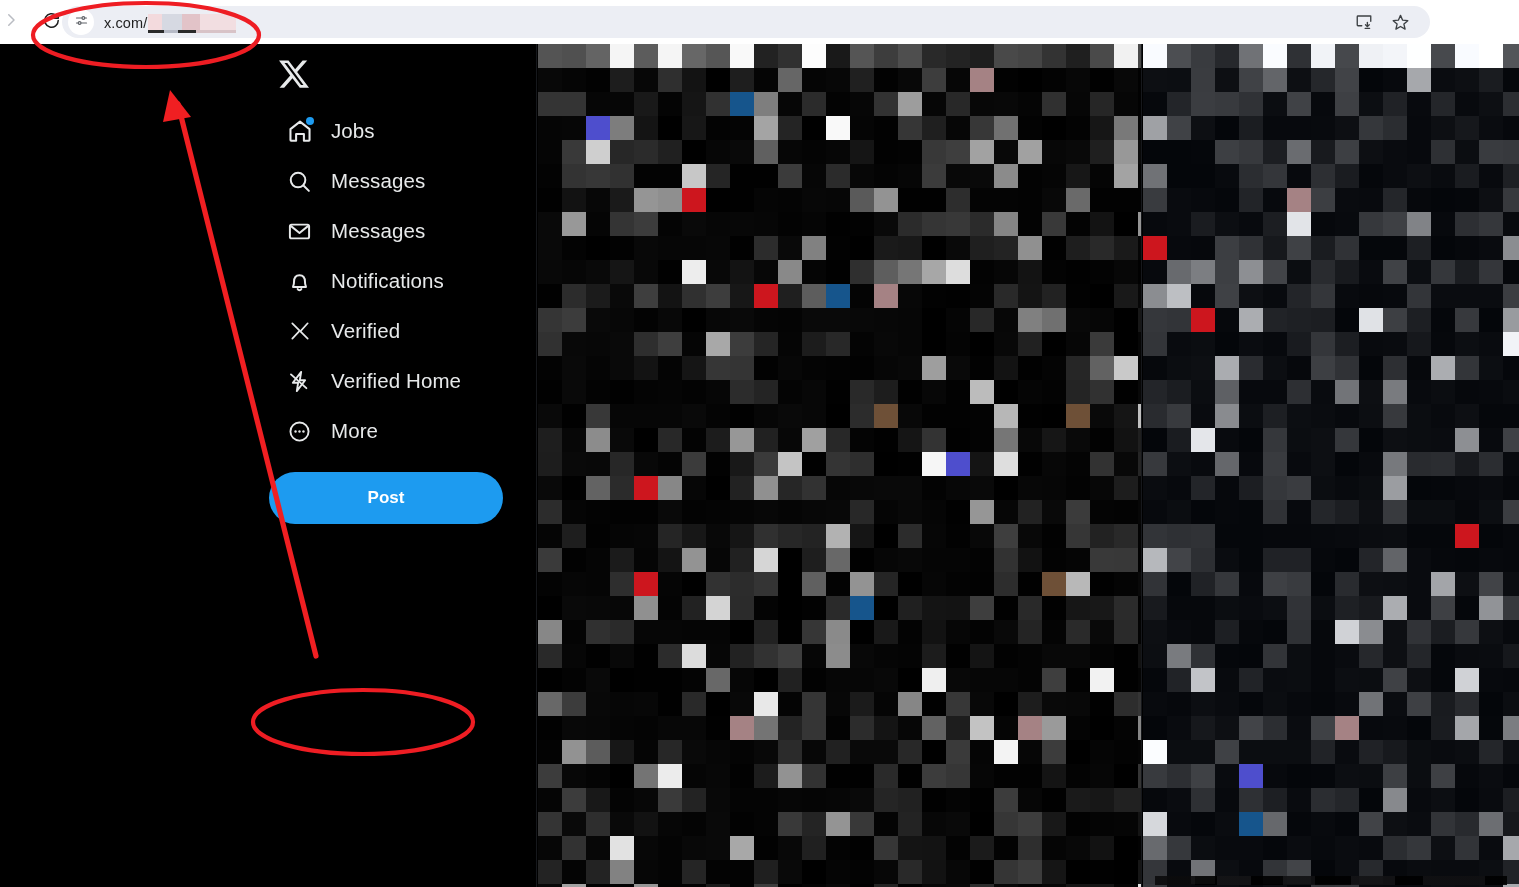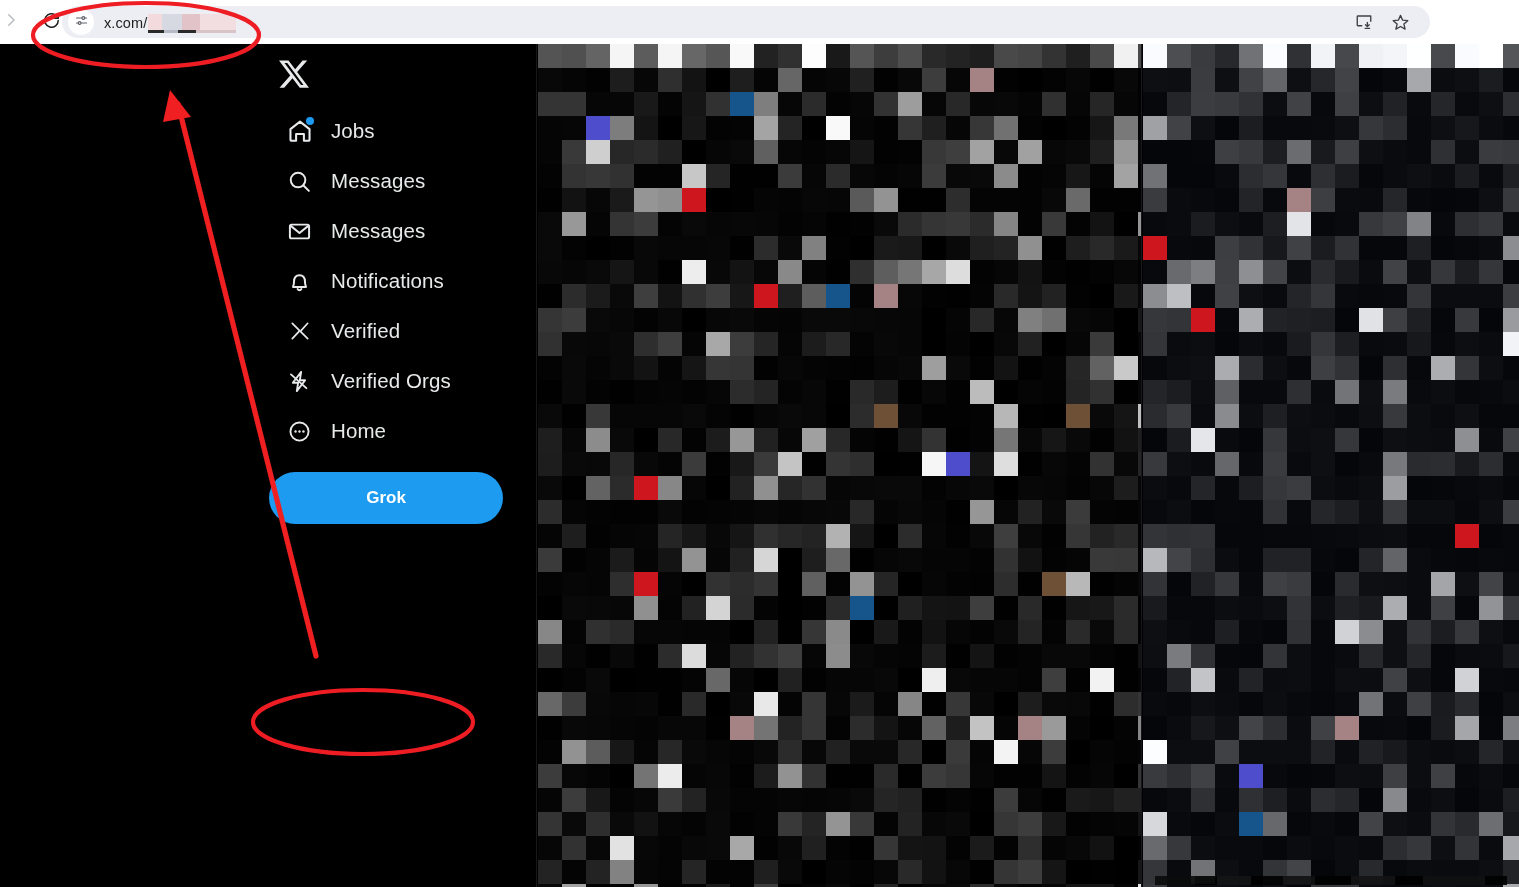--- a/index.html
+++ b/index.html
@@ -339,39 +339,39 @@
           <span class="nav-label">Verified</span>
         </div>
 
         <div class="nav-item">
           <span class="nav-icon">
             <svg width="25" height="25" viewBox="0 0 24 24" fill="none" stroke="#e7e9ea" stroke-width="1.8" stroke-linejoin="round" stroke-linecap="round">
               <path d="M13.6 2.8 5.6 13.2h5.1l-1.3 8 8-10.4h-5.1z"></path>
               <line x1="3.8" y1="5.2" x2="18.6" y2="18.4"></line>
             </svg>
           </span>
-          <span class="nav-label">Verified Orgs</span>
+          <span class="nav-label">Verified Home</span>
         </div>
 
 
         <div class="nav-item">
           <span class="nav-icon">
             <svg width="25" height="25" viewBox="0 0 24 24" fill="none" stroke="#e7e9ea" stroke-width="1.8">
               <circle cx="12" cy="12" r="8.7"></circle>
               <circle cx="8.2" cy="12" r="1.15" fill="#e7e9ea" stroke="none"></circle>
               <circle cx="12" cy="12" r="1.15" fill="#e7e9ea" stroke="none"></circle>
               <circle cx="15.8" cy="12" r="1.15" fill="#e7e9ea" stroke="none"></circle>
             </svg>
           </span>
-          <span class="nav-label">Home</span>
+          <span class="nav-label">More</span>
         </div>
 
       </div>
 
-      <button class="post-btn">Grok</button>
+      <button class="post-btn">Post</button>
     </nav>
 
     <div class="timeline">
       <div class="mosaic" id="mosaic-timeline" style="width: 604px; height: 843px;">
           <div class="mblock" style="left:0px;top:0px;width:24px;height:24px;background:rgb(84,84,84)"></div>
           <div class="mblock" style="left:24px;top:0px;width:24px;height:24px;background:rgb(80,80,80)"></div>
           <div class="mblock" style="left:48px;top:0px;width:24px;height:24px;background:rgb(100,100,100)"></div>
           <div class="mblock" style="left:72px;top:0px;width:24px;height:24px;background:rgb(245,245,245)"></div>
           <div class="mblock" style="left:96px;top:0px;width:24px;height:24px;background:rgb(92,92,92)"></div>
           <div class="mblock" style="left:120px;top:0px;width:24px;height:24px;background:rgb(245,245,245)"></div>

